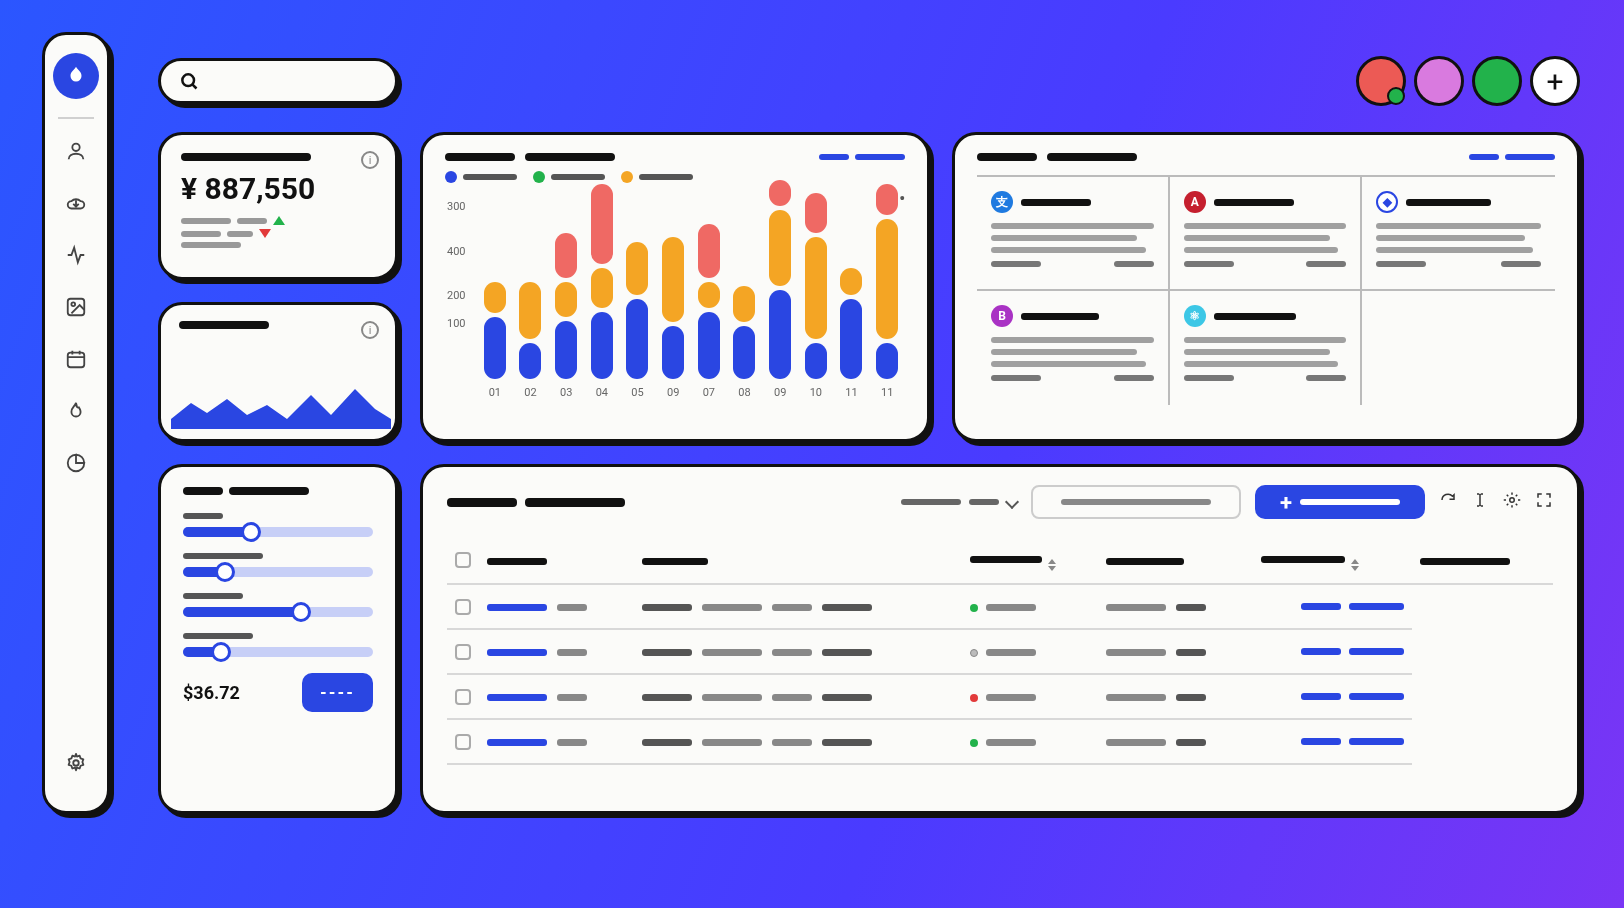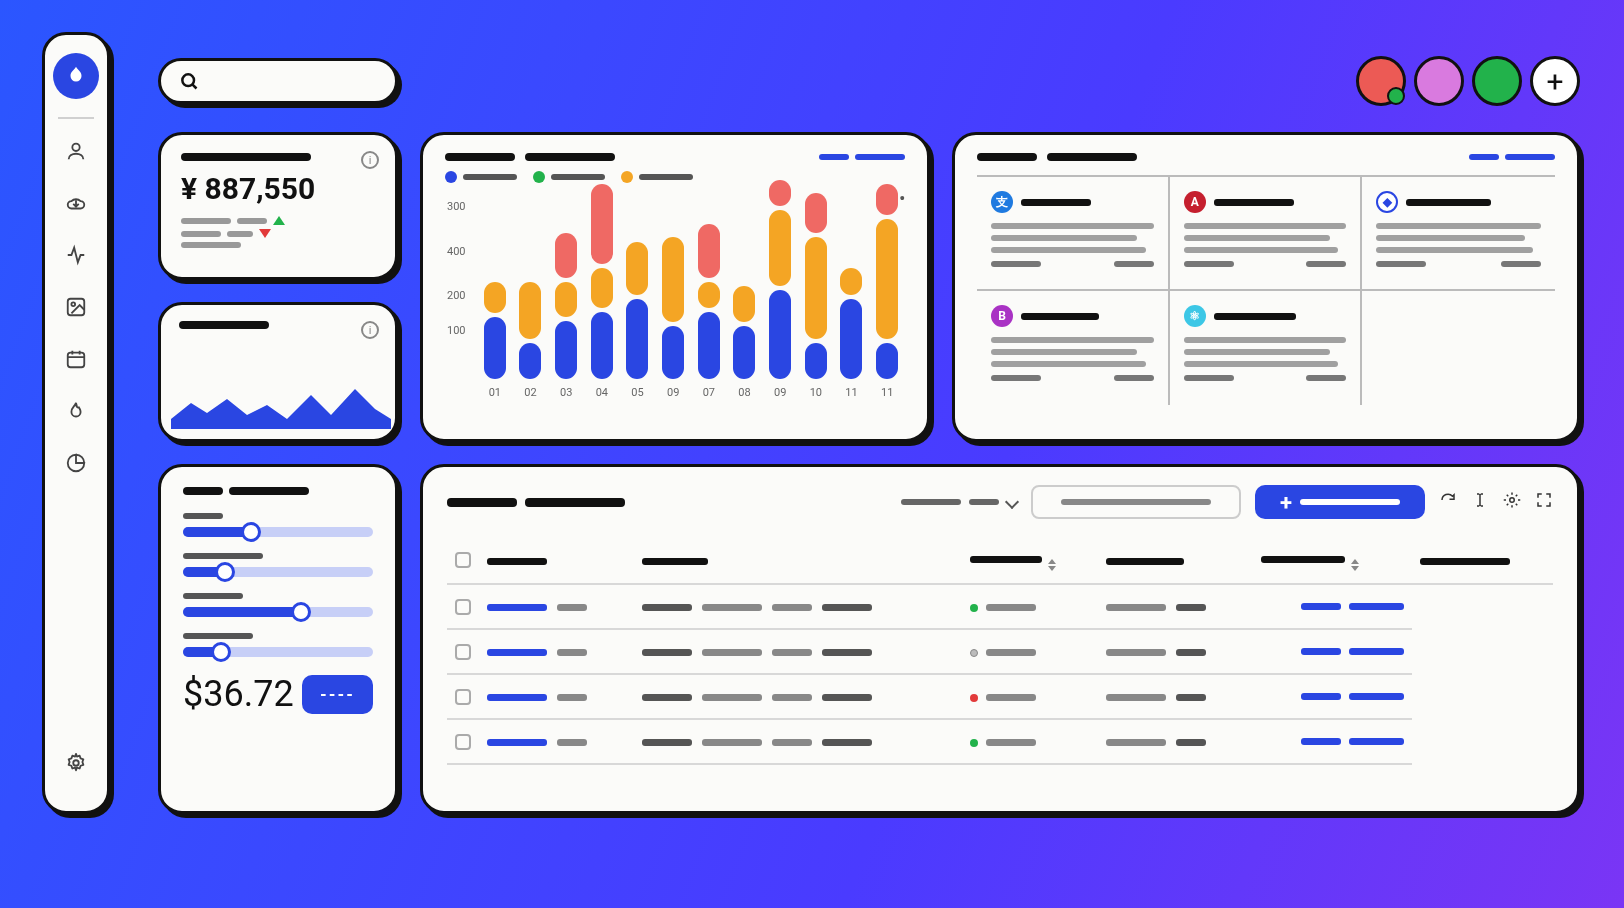--- a/index.html
+++ b/index.html
@@ -56,21 +56,21 @@
 
 .sld { position:absolute; left:158px; top:464px; width:240px; height:350px; padding:20px 22px; }
 .sld-title{display:flex;gap:6px;margin-bottom:18px}
 .sld-title span{height:8px;background:#111;border-radius:4px}
 .slider{margin-bottom:16px}
 .slider .lab{height:6px;background:#555;border-radius:3px;margin-bottom:8px}
 .slider .track{height:10px;background:#c7cff7;border-radius:5px;position:relative}
 .slider .fill{position:absolute;left:0;top:0;height:100%;background:#2a46e2;border-radius:5px}
 .slider .knob{position:absolute;top:-5px;width:20px;height:20px;background:#fff;border:3px solid #2a46e2;border-radius:50%;transform:translateX(-50%)}
 .sld-foot{display:flex;align-items:center;justify-content:space-between;margin-top:12px}
-.sld-price{font-size:36px;font-weight:400}
+.sld-price{font-size:18px;font-weight:700}
 .sld-btn{background:#2a46e2;color:#fff;border-radius:10px;padding:10px 18px;font-weight:800;letter-spacing:2px}
 
 .chart { position:absolute; left:420px; top:132px; width:510px; height:310px; padding:18px 22px; }
 .chart-head{display:flex;justify-content:space-between;align-items:center;margin-bottom:10px}
 .ch-title{display:flex;gap:10px}
 .ch-title span{height:8px;background:#111;border-radius:4px}
 .ch-links{display:flex;gap:6px}
 .ch-links span{height:6px;background:#2a46e2;border-radius:3px}
 .legend{display:flex;gap:16px;align-items:center;margin-bottom:6px}
 .leg-item{display:flex;align-items:center;gap:6px}
@@ -289,21 +289,21 @@
         <div class="leg-dot" style="background:#22b24b"></div>
         <div class="leg-lab" style="width:54px"></div>
       </div>
       <div class="leg-item">
         <div class="leg-dot" style="background:#f4a524"></div>
         <div class="leg-lab" style="width:54px"></div>
       </div>
     </div>
   <div class="more">•••</div>
   <div class="plot" id="plot">
-      <div class="ylabel" style="top:128px">100</div>
+      <div class="ylabel" style="top:121px">100</div>
       <div class="ylabel" style="top:93px">200</div>
       <div class="ylabel" style="top:48.5px">400</div>
       <div class="ylabel" style="top:4px">300</div>
       <div class="bars">
         <div class="col">
 
     <div class="seg o" style="height:31.150000000000002px"></div>
     <div class="seg b" style="height:62.300000000000004px"></div>
   </div>
         <div class="col">

